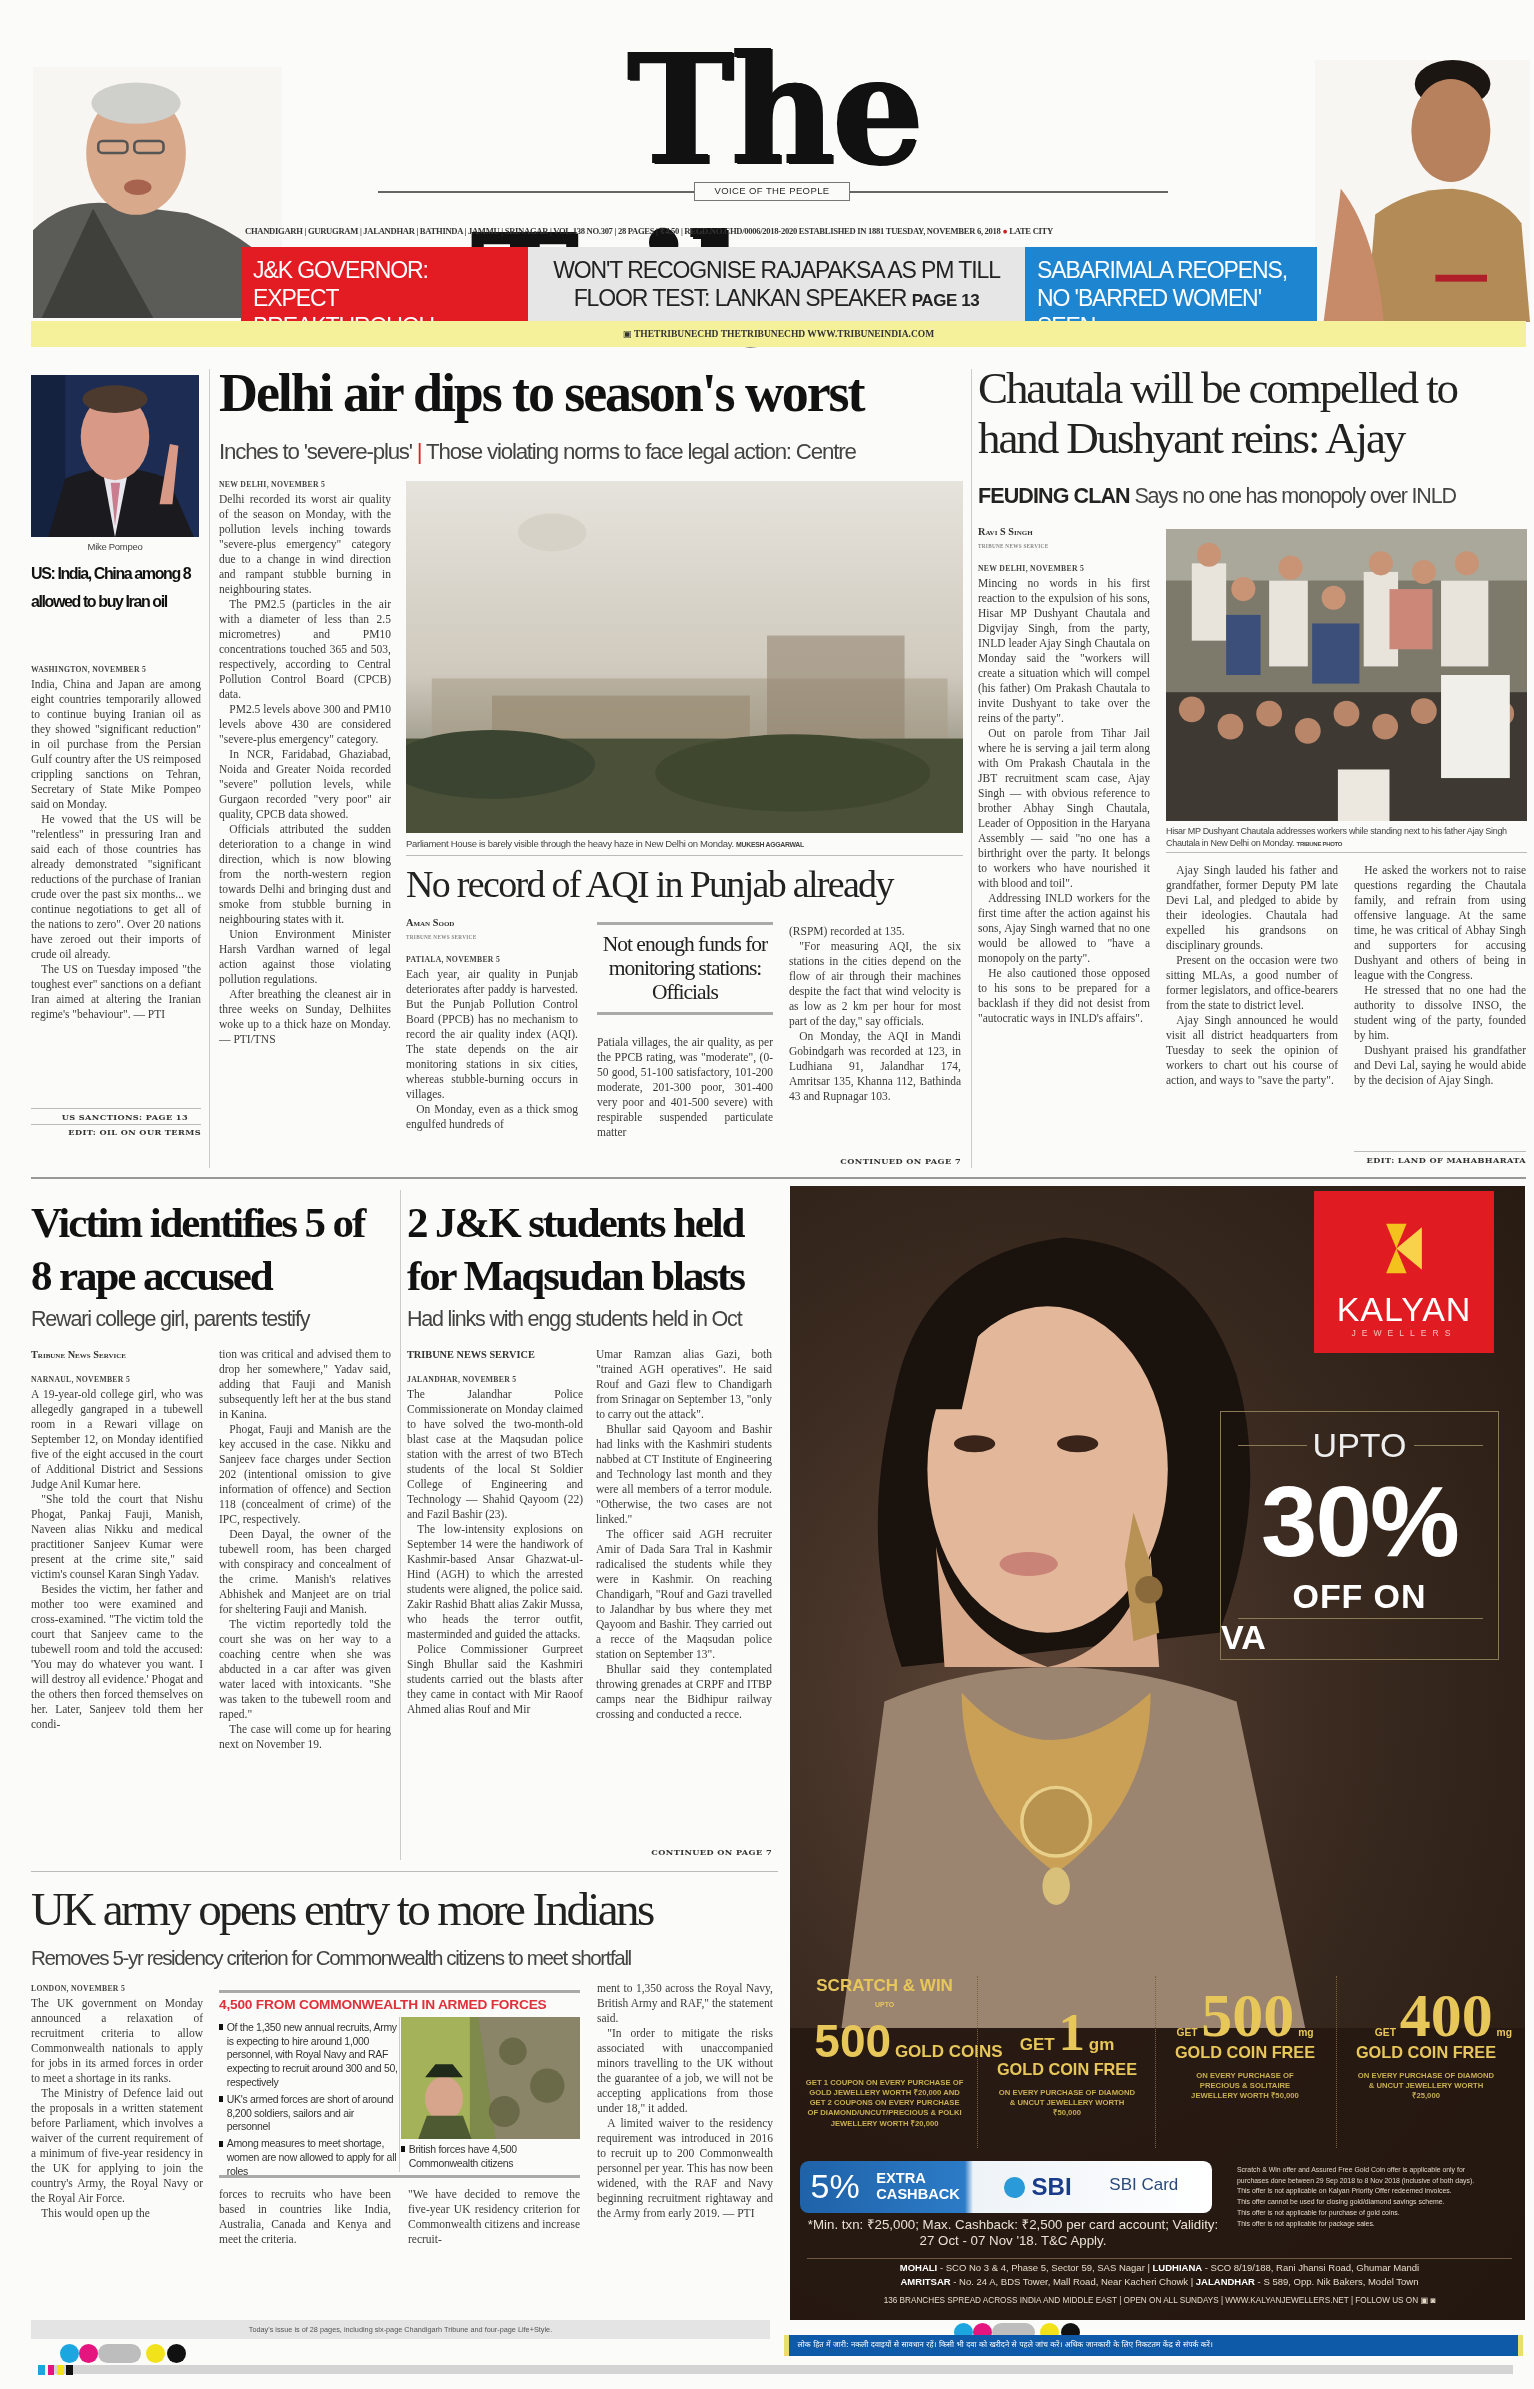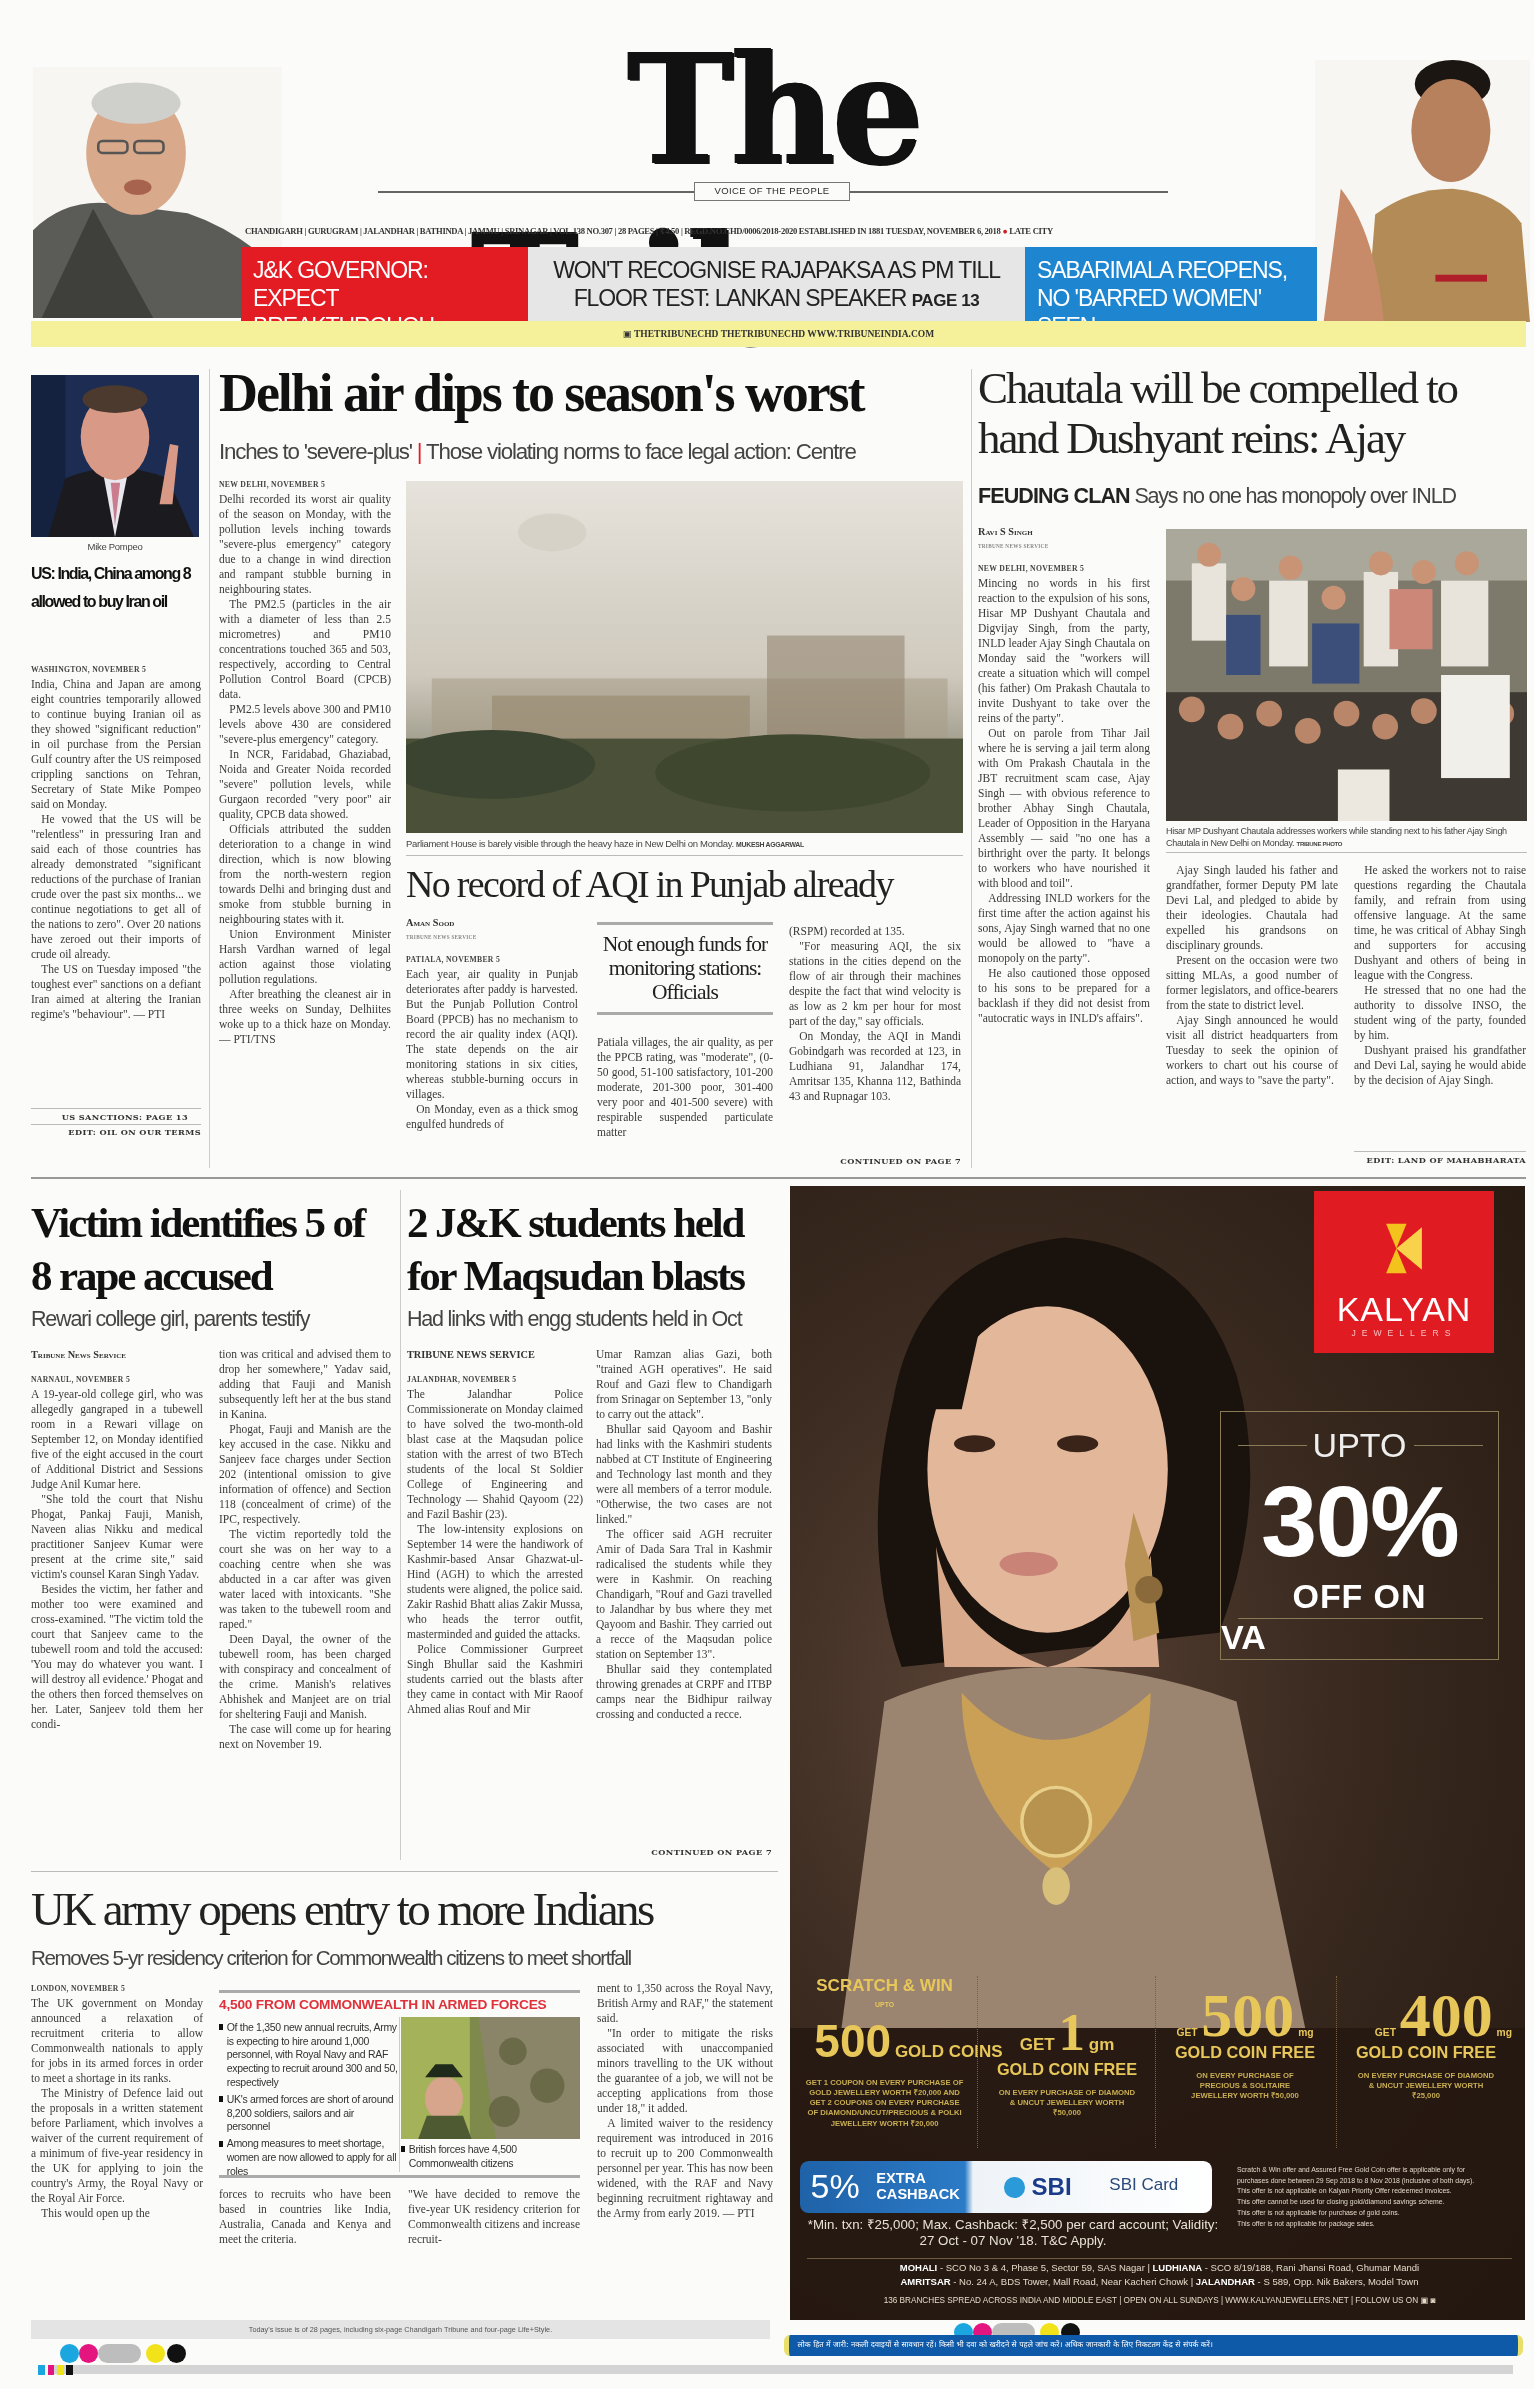--- a/index.html
+++ b/index.html
@@ -77,21 +77,21 @@
 
   
   .boxout-title { font-family: "Liberation Sans", sans-serif; font-weight: bold; color: #e0303a; font-size: 13.7px; letter-spacing: -0.2px; }
   .bullet-list { font-family: "Liberation Sans", sans-serif; font-size: 10.5px; line-height: 13.7px; color: #333; letter-spacing: -0.3px; }
   .bullet-list li { list-style: none; position: relative; padding-left: 7.7px; margin-bottom: 3.4px; }
   .bullet-list li::before { content: ""; position: absolute; left: 0; top: 3.4px; width: 4.3px; height: 6px; background: #111; }
 
   
   .foot-note { left: 31px; top: 2320px; width: 739px; height: 19px; background: #e4e4e4; font-family: "Liberation Sans", sans-serif; font-size: 7.3px; text-align: center; line-height: 19px; color: #555; }
   .reg-dot { width: 19px; height: 19px; border-radius: 50%; }
-  .hindi-strip { left: 784px; top: 2335px; width: 739px; height: 20.6px; background: #0f5aa8; border-left: 5.2px solid #e9e06b; border-right: 5.2px solid #e9e06b; font-family: "DejaVu Sans", sans-serif; font-size: 7.7px; line-height: 20.6px; color: #fff; white-space: nowrap; overflow: hidden; padding-left: 8.6px; border-radius: 6px; }
+  .hindi-strip { left: 784px; top: 2335px; width: 739px; height: 20.6px; background: #0f5aa8; border-left: 5.2px solid #e9e06b; border-right: 5.2px solid #e9e06b; font-family: "DejaVu Sans", sans-serif; font-size: 7.7px; line-height: 20.6px; color: #fff; white-space: nowrap; overflow: hidden; padding-left: 8.6px; }
   .grey-bar { top: 2365px; height: 8.6px; background: #d4d4d4; }
 </style>
 </head>
 <body>
 
 <div class="abs photo photo-left">
   <svg viewBox="0 0 290 292" preserveAspectRatio="none">
     <rect width="290" height="292" fill="#f7f6f2"></rect>
     <path d="M0 292 L0 190 Q40 150 100 160 L180 170 Q240 190 290 240 L290 292 Z" fill="#5b5b58"></path>
     <path d="M70 165 L140 292 L10 292 Z" fill="#3f3f3c"></path>
@@ -309,22 +309,22 @@
 <div class="abs body-text" style="left:31px;top:1347px;width:172px;height:516px;">
   <div class="byline">Tribune News Service</div>
   <div class="dateline-small" style="margin-top:10.3px;">NARNAUL, NOVEMBER 5</div>
   <p class="first">A 19-year-old college girl, who was allegedly gangraped in a tubewell room in a Rewari village on September 12, on Monday identified five of the eight accused in the court of Additional District and Sessions Judge Anil Kumar here.</p>
   <p>"She told the court that Nishu Phogat, Pankaj Fauji, Manish, Naveen alias Nikku and medical practitioner Sanjeev Kumar were present at the crime site," said victim's counsel Karan Singh Yadav.</p>
   <p>Besides the victim, her father and mother too were examined and cross-examined. "The victim told the court that Sanjeev came to the tubewell room and told the accused: 'You may do whatever you want. I will destroy all evidence.' Phogat and the others then forced themselves on her. Later, Sanjeev told them her condi-</p>
 </div>
 <div class="abs body-text" style="left:219px;top:1347px;width:172px;height:516px;">
   <p class="first">tion was critical and advised them to drop her somewhere," Yadav said, adding that Fauji and Manish subsequently left her at the bus stand in Kanina.</p>
   <p>Phogat, Fauji and Manish are the key accused in the case. Nikku and Sanjeev face charges under Section 202 (intentional omission to give information of offence) and Section 118 (concealment of crime) of the IPC, respectively.</p>
+  <p>Deen Dayal, the owner of the tubewell room, has been charged with conspiracy and concealment of the crime. Manish's relatives Abhishek and Manjeet are on trial for sheltering Fauji and Manish.</p>
   <p>The victim reportedly told the court she was on her way to a coaching centre when she was abducted in a car after was given water laced with intoxicants. "She was taken to the tubewell room and raped."</p>
-  <p>Deen Dayal, the owner of the tubewell room, has been charged with conspiracy and concealment of the crime. Manish's relatives Abhishek and Manjeet are on trial for sheltering Fauji and Manish.</p>
   <p>The case will come up for hearing next on November 19.</p>
 </div>
 
 <div class="abs rule-v" style="left:400px;top:1190px;height:670px;"></div>
 
 <div class="abs hl-big" style="left:407px;top:1196px;width:378px;font-size:43px;line-height:53px;letter-spacing:-2.1px;">2 J&amp;K students held for Maqsudan blasts</div>
 <div class="abs deck" style="left:407px;top:1306px;width:378px;font-size:21.5px;line-height:26px;white-space:nowrap;">Had links with engg students held in Oct</div>
 <div class="abs body-text" style="left:407px;top:1347px;width:176px;height:516px;">
   <div class="byline">TRIBUNE NEWS SERVICE</div>
   <div class="dateline-small" style="margin-top:10.3px;">JALANDHAR, NOVEMBER 5</div>

